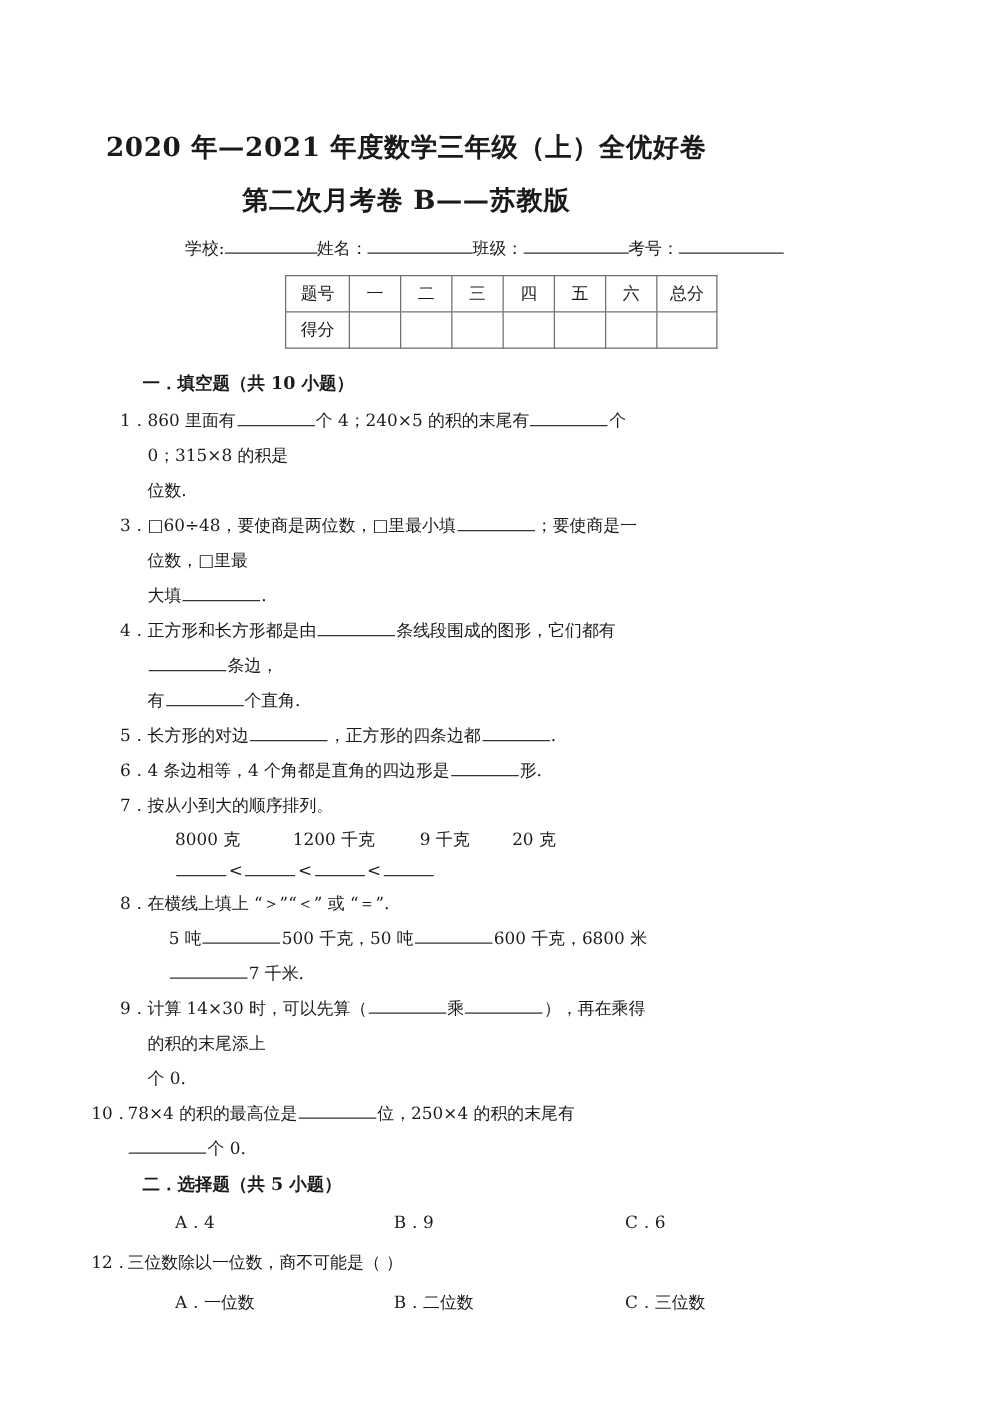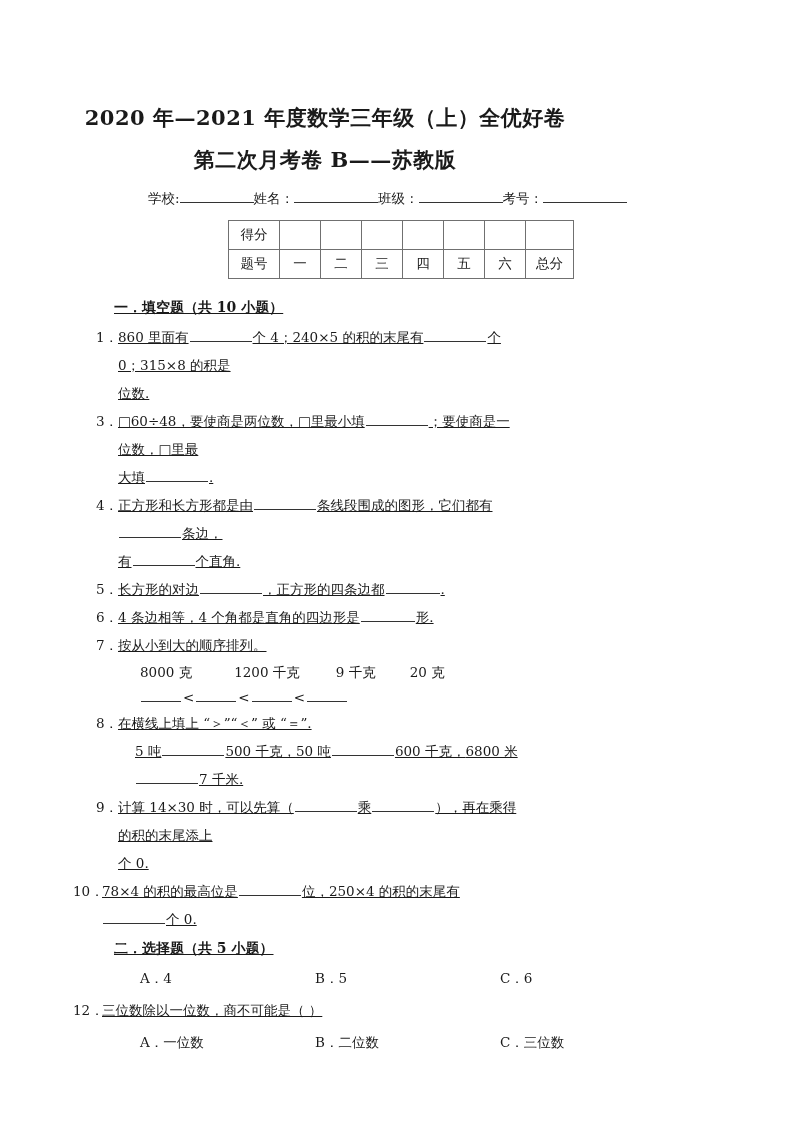--- a/index.html
+++ b/index.html
@@ -87,21 +87,20 @@
   .score-table td.c-head { width: 50px; }
   .score-table td.c-num  { width: 40px; }
   .score-table td.c-tot  { width: 47px; }
 
   
   .content {
     position: absolute;
     left: 0;
     top: 296px;
     width: 633px;
-    text-decoration: underline;
   }
   .section-head {
     font-size: 14px;
     font-weight: bold;
     margin: 0 0 5px 0;
     padding-left: 114px;
     line-height: 22px;
   }
   .q {
     position: relative;
@@ -187,40 +186,40 @@
     <div class="doc-title">2020 年—2021 年度数学三年级（上）全优好卷</div>
     <div class="doc-subtitle">第二次月考卷 B——苏教版</div>
   </div>
 
   <div class="info-line">
     <span>学校:</span><span class="fill fill-school"></span><span>姓名：</span><span class="fill fill-name"></span><span>班级：</span><span class="fill fill-class"></span><span>考号：</span><span class="fill fill-id"></span>
   </div>
 
   <table class="score-table">
     <tbody>
-      <tr>
-        <td class="c-head">得分</td>
-        <td class="c-num"></td>
-        <td class="c-num"></td>
-        <td class="c-num"></td>
-        <td class="c-num"></td>
-        <td class="c-num"></td>
-        <td class="c-num"></td>
-        <td class="c-tot"></td>
-      </tr>
       <tr>
         <td class="c-head">题号</td>
         <td class="c-num">一</td>
         <td class="c-num">二</td>
         <td class="c-num">三</td>
         <td class="c-num">四</td>
         <td class="c-num">五</td>
         <td class="c-num">六</td>
         <td class="c-tot">总分</td>
       </tr>
+      <tr>
+        <td class="c-head">得分</td>
+        <td class="c-num"></td>
+        <td class="c-num"></td>
+        <td class="c-num"></td>
+        <td class="c-num"></td>
+        <td class="c-num"></td>
+        <td class="c-num"></td>
+        <td class="c-tot"></td>
+      </tr>
     </tbody>
   </table>
 
   <div class="content">
 
     <div class="section-head">一．填空题（共 10 小题）</div>
 
     <div class="q">
       <span class="qnum">1．</span><span>860 里面有</span><span class="blank b-lg"></span><span>个 4；240×5 的积的末尾有</span><span class="blank b-lg"></span><span>个 0；315×8 的积是</span><br><span class="q-body">位数.</span>
     </div>
@@ -264,21 +263,21 @@
     </div>
 
     <div class="q q-wide">
       <span class="qnum">10．</span><span>78×4 的积的最高位是</span><span class="blank b-lg"></span><span>位，250×4 的积的末尾有</span><span class="blank b-lg"></span><span>个 0.</span>
     </div>
 
     <div class="section-head" style="margin-top:4px;">二．选择题（共 5 小题）</div>
 
     <div class="choices">
       <span class="opt opt-a">A．4</span>
-      <span class="opt opt-b">B．5</span>
+      <span class="opt opt-b">B．9</span>
       <span class="opt opt-c">C．6</span>
     </div>
 
     <div class="q q-wide" style="margin-top:4px;">
       <span class="qnum">12．</span><span>三位数除以一位数，商不可能是（    ）</span>
     </div>
     <div class="choices" style="margin-top:4px;">
       <span class="opt opt-a">A．一位数</span>
       <span class="opt opt-b">B．二位数</span>
       <span class="opt opt-c">C．三位数</span>

